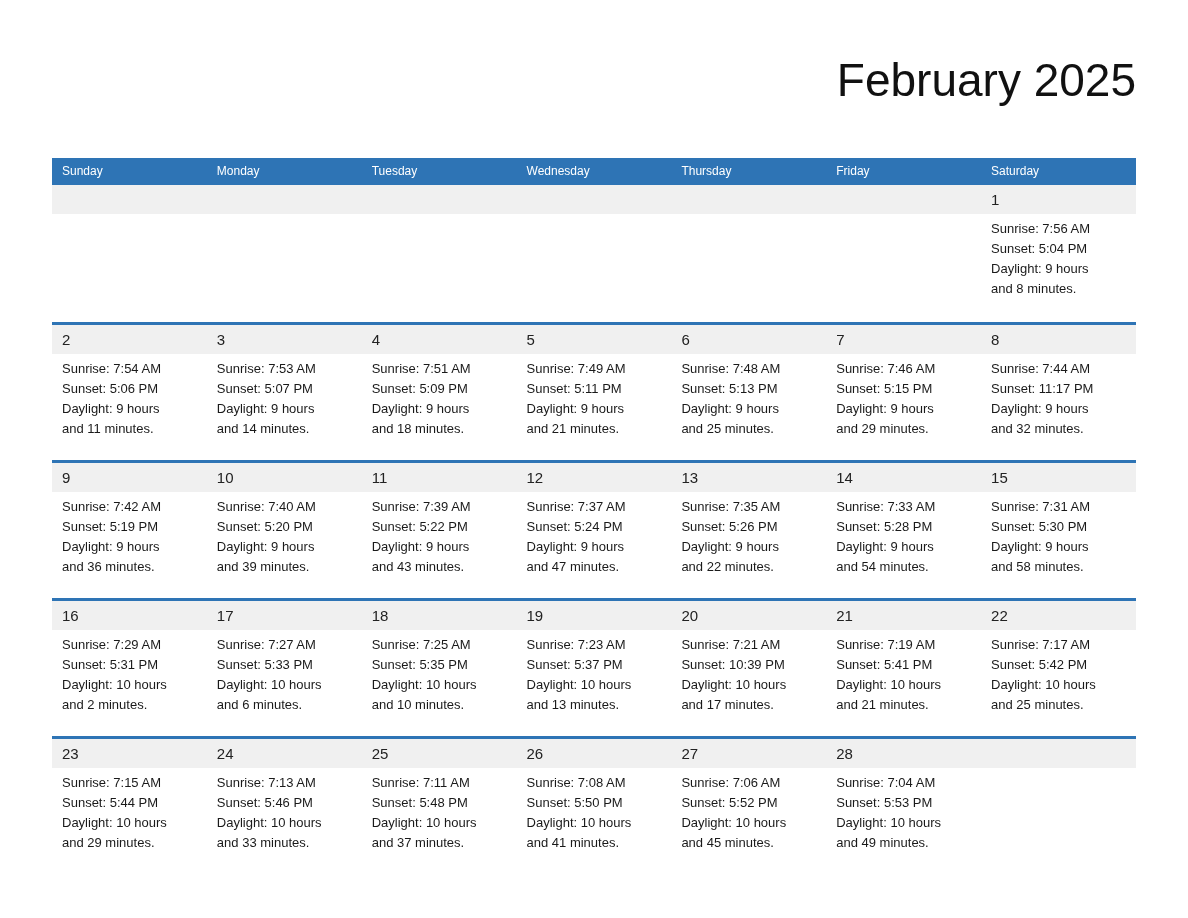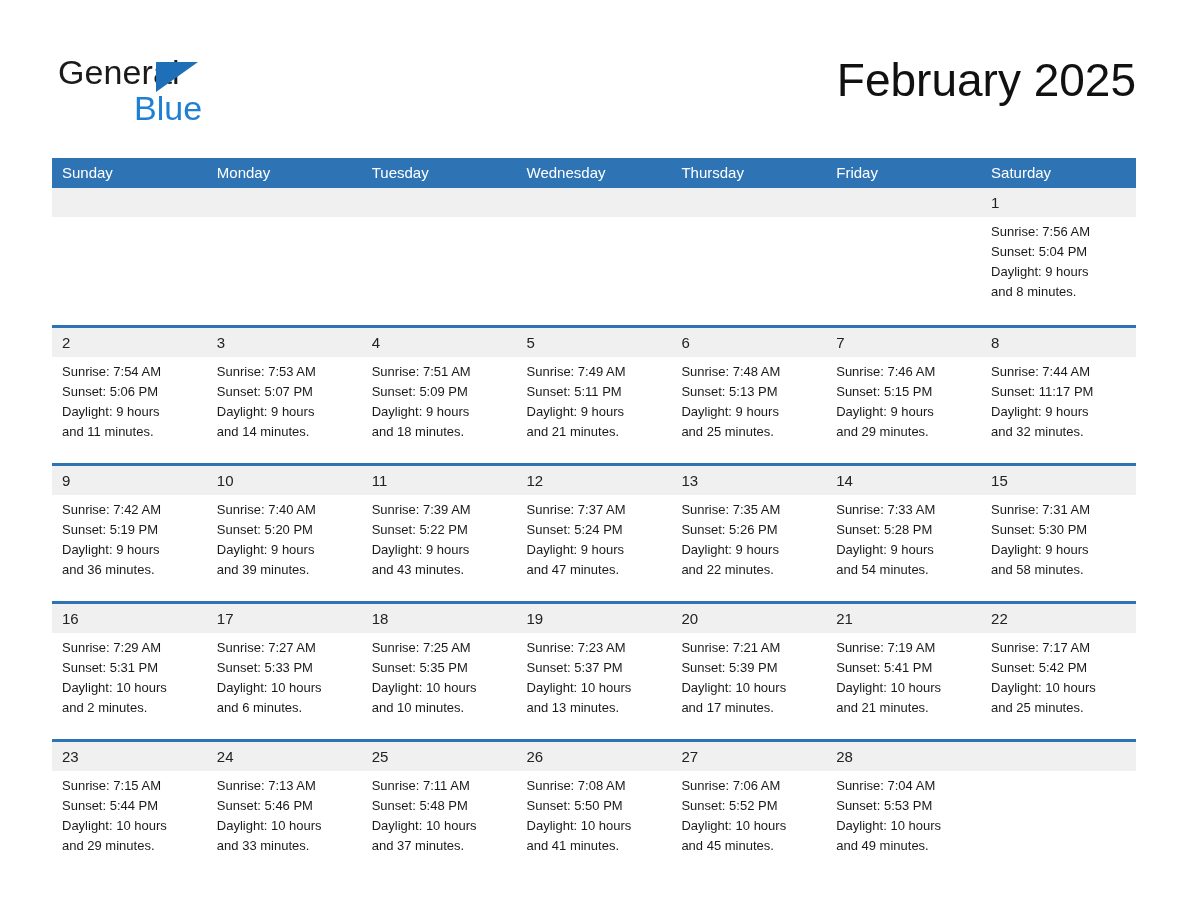--- a/index.html
+++ b/index.html
@@ -94,21 +94,21 @@
     width: 1084px;
   }
   .cal-table {
     width: 1084px;
     border-collapse: collapse;
     table-layout: fixed;
   }
   .cal-table th {
     background: #2e74b5;
     color: #ffffff;
-    font-size: 15px;
+    font-size: 12px;
     font-weight: normal;
     text-align: left;
     padding: 6px 0 7px 10px;
     height: 18px;
     box-sizing: border-box;
   }
   .cal-table td {
     vertical-align: top;
     padding: 0;
     border-top: 3px solid #2e74b5;
@@ -146,25 +146,20 @@
     height: 130px;
   }
 </style>
 </head>
 <body>
 
 <div class="page">
 
   <div class="topbar">
 
-    <div class="logo">
-      <span class="logo-line1">General</span>
-      <span class="logo-tri"></span>
-      <span class="logo-line2">Blue</span>
-    </div>
 
     <div class="title-block">
       <div class="cal-title">February 2025</div>
     </div>
 
   </div>
 
   <div class="calendar">
     <table class="cal-table">
       <thead>
@@ -372,21 +367,21 @@
                 <div>Sunrise: 7:23 AM</div>
                 <div>Sunset: 5:37 PM</div>
                 <div>Daylight: 10 hours</div>
                 <div>and 13 minutes.</div>
               </div>
             </td>
             <td>
               <div class="daynum">20</div>
               <div class="cellinfo">
                 <div>Sunrise: 7:21 AM</div>
-                <div>Sunset: 5:39 PM</div>
+                <div>Sunset: 10:39 PM</div>
                 <div>Daylight: 10 hours</div>
                 <div>and 17 minutes.</div>
               </div>
             </td>
             <td>
               <div class="daynum">21</div>
               <div class="cellinfo">
                 <div>Sunrise: 7:19 AM</div>
                 <div>Sunset: 5:41 PM</div>
                 <div>Daylight: 10 hours</div>

